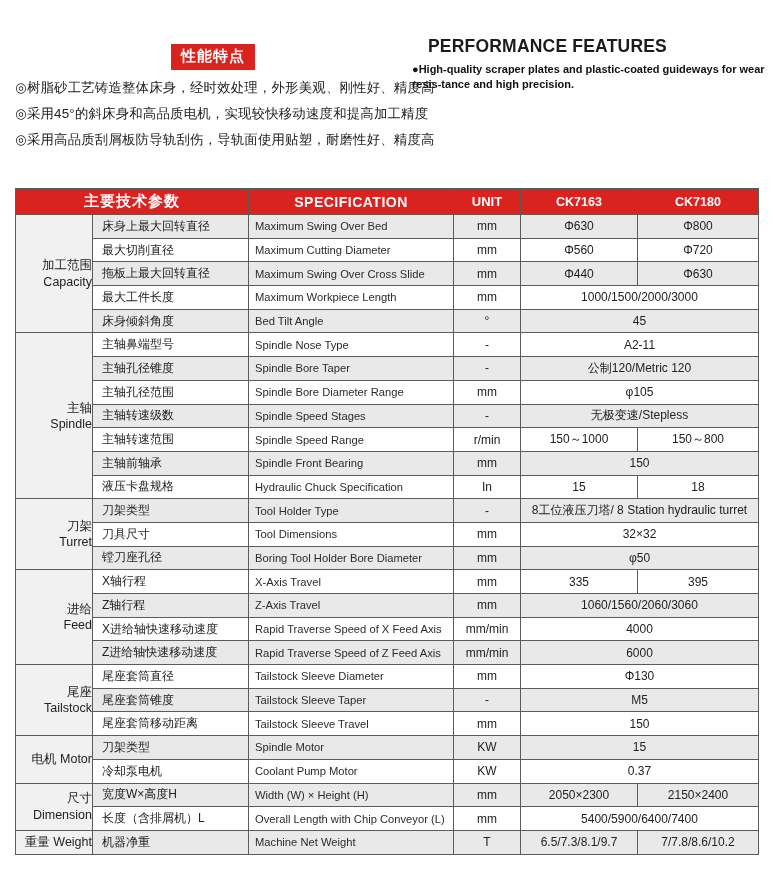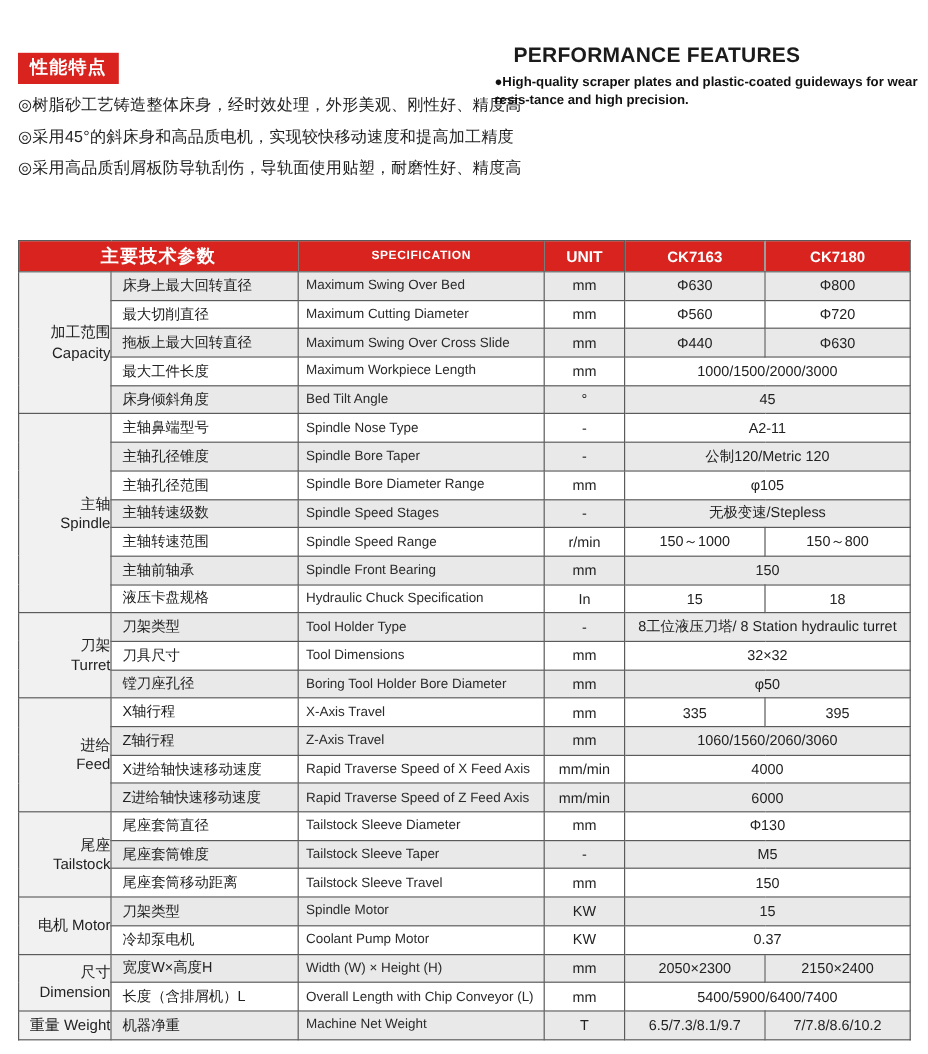--- a/index.html
+++ b/index.html
@@ -1,36 +1,36 @@
 <!DOCTYPE html>
 <html style="--accent: #d8231f; --stripe: #e9e9e9;"><head>
 <meta charset="utf-8">
 <style>
   html,body{margin:0;padding:0;background:#fff;}
   body{width:773px;height:878px;position:relative;overflow:hidden;
        font-family:"Liberation Sans","DejaVu Sans",sans-serif;}
 
   
-  .features-cn{position:absolute;left:15px;top:44px;width:396px;}
+  .features-cn{position:absolute;left:15px;top:44px;width:396px;text-align:center;}
   .badge{display:inline-block;background:var(--accent,#d8231f);color:#fff;
          font-size:15px;font-weight:bold;padding:3px 10px 4px;letter-spacing:1px;}
   .cn-item{font-size:13.4px;line-height:26px;color:#222;letter-spacing:.2px;white-space:nowrap;}
   .cn-list{margin-top:5px;}
 
   .features-en{position:absolute;left:412px;top:36px;width:354px;}
   .en-title{font-size:17.5px;font-weight:bold;color:#1b1b1b;margin:0 0 5px 16px;letter-spacing:.2px;}
   .en-item{font-size:11px;line-height:14.6px;font-weight:600;color:#111;}
 
   
-  table.spec{position:absolute;left:15px;top:200px;width:743px;
+  table.spec{position:absolute;left:15px;top:188px;width:743px;
              border-collapse:collapse;table-layout:fixed;padding-left:15px;}
   .spec th,.spec td{border:1px solid #5b5b5b;overflow:hidden;white-space:nowrap;}
   .spec thead th{background:var(--accent,#d8231f);color:#fff;height:25px;padding:0;}
   .th-params{font-size:15px;font-weight:bold;letter-spacing:1px;}
-  .th-spec{font-size:10px;font-weight:bold;letter-spacing:.5px;}
+  .th-spec{font-size:14px;font-weight:bold;letter-spacing:.5px;}
   .th-unit{font-size:13px;font-weight:bold;}
   .th-model{font-size:12.5px;font-weight:bold;}
   .spec td{height:22.7px;font-size:12px;color:#222;background:#fff;padding:0;}
   tr.stripe td{background:var(--stripe,#e9e9e9);}
   td.group-cell{background:#f1f1f1 !important;text-align:right;
                 font-size:12.5px;line-height:1.3;color:#222;white-space:normal;}
   td.param{text-align:left;padding-left:9px;font-size:12px;}
   td.specname{text-align:left;padding-left:6px;font-size:11.2px;color:#2b2b2b;}
   td.unit{text-align:center;font-size:12px;}
   td.value{text-align:center;font-size:12px;}

